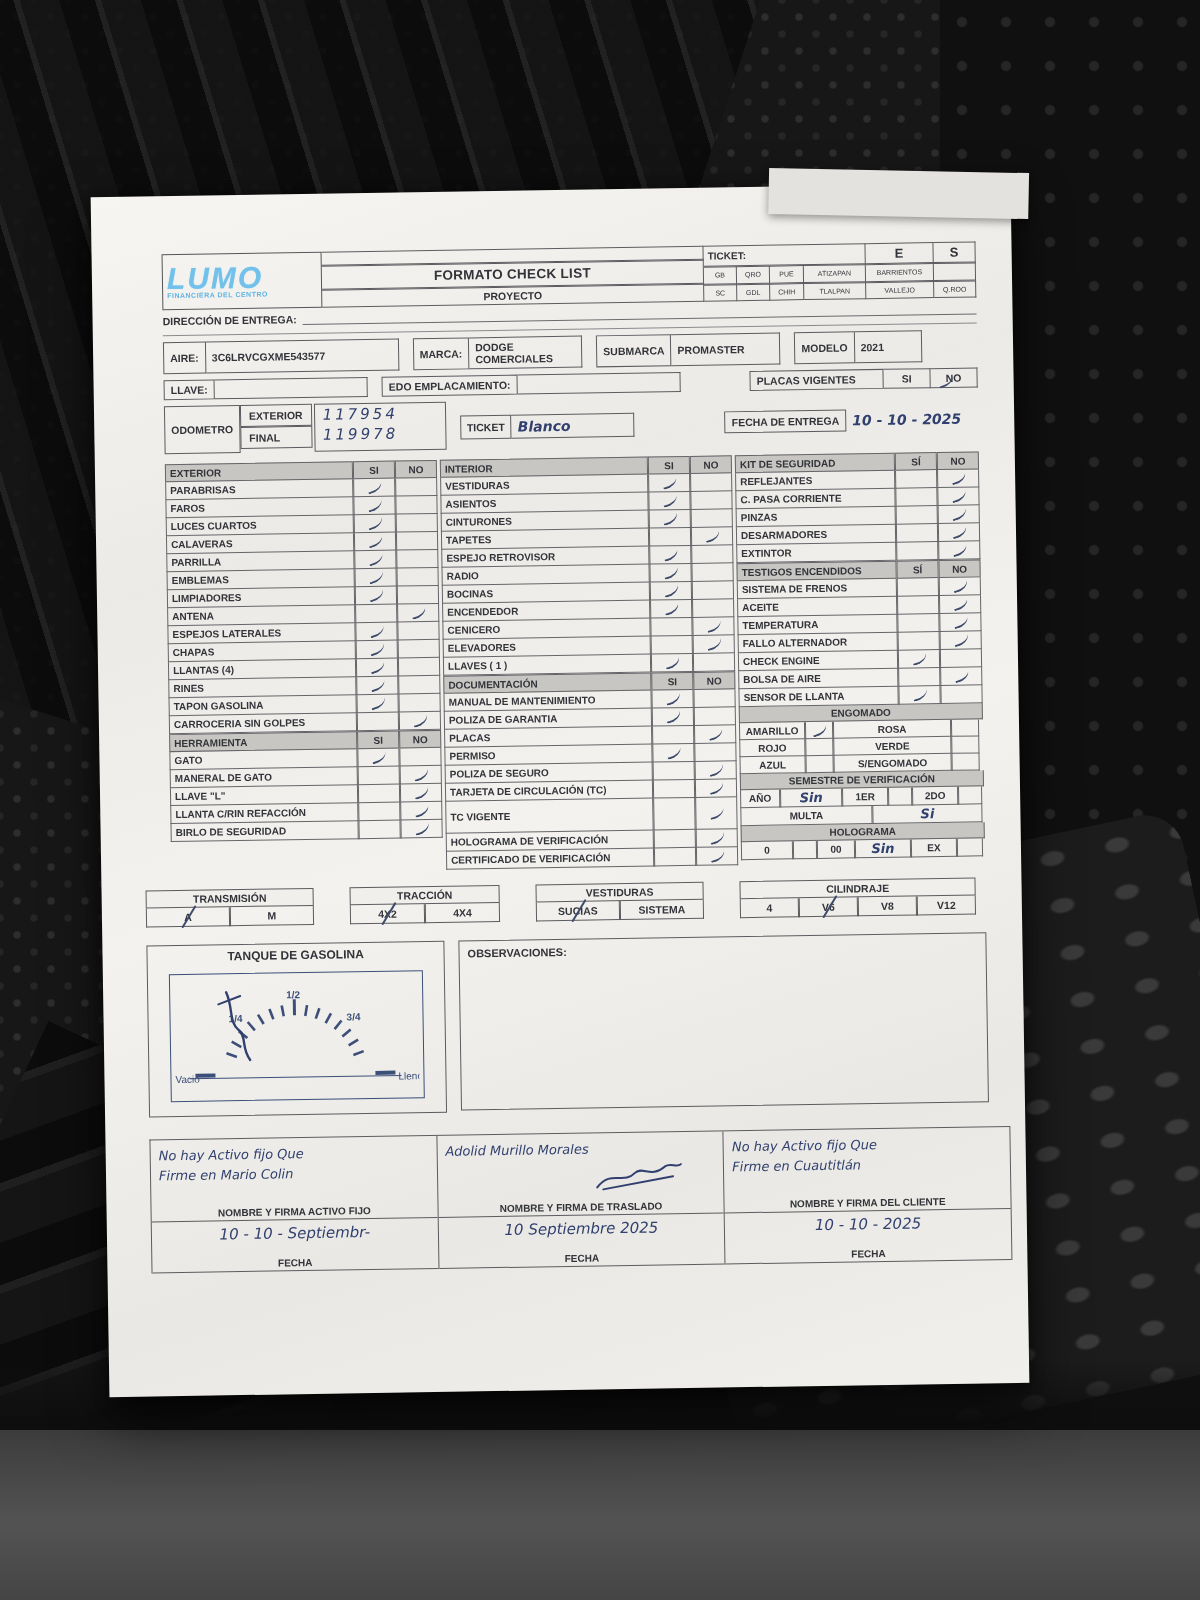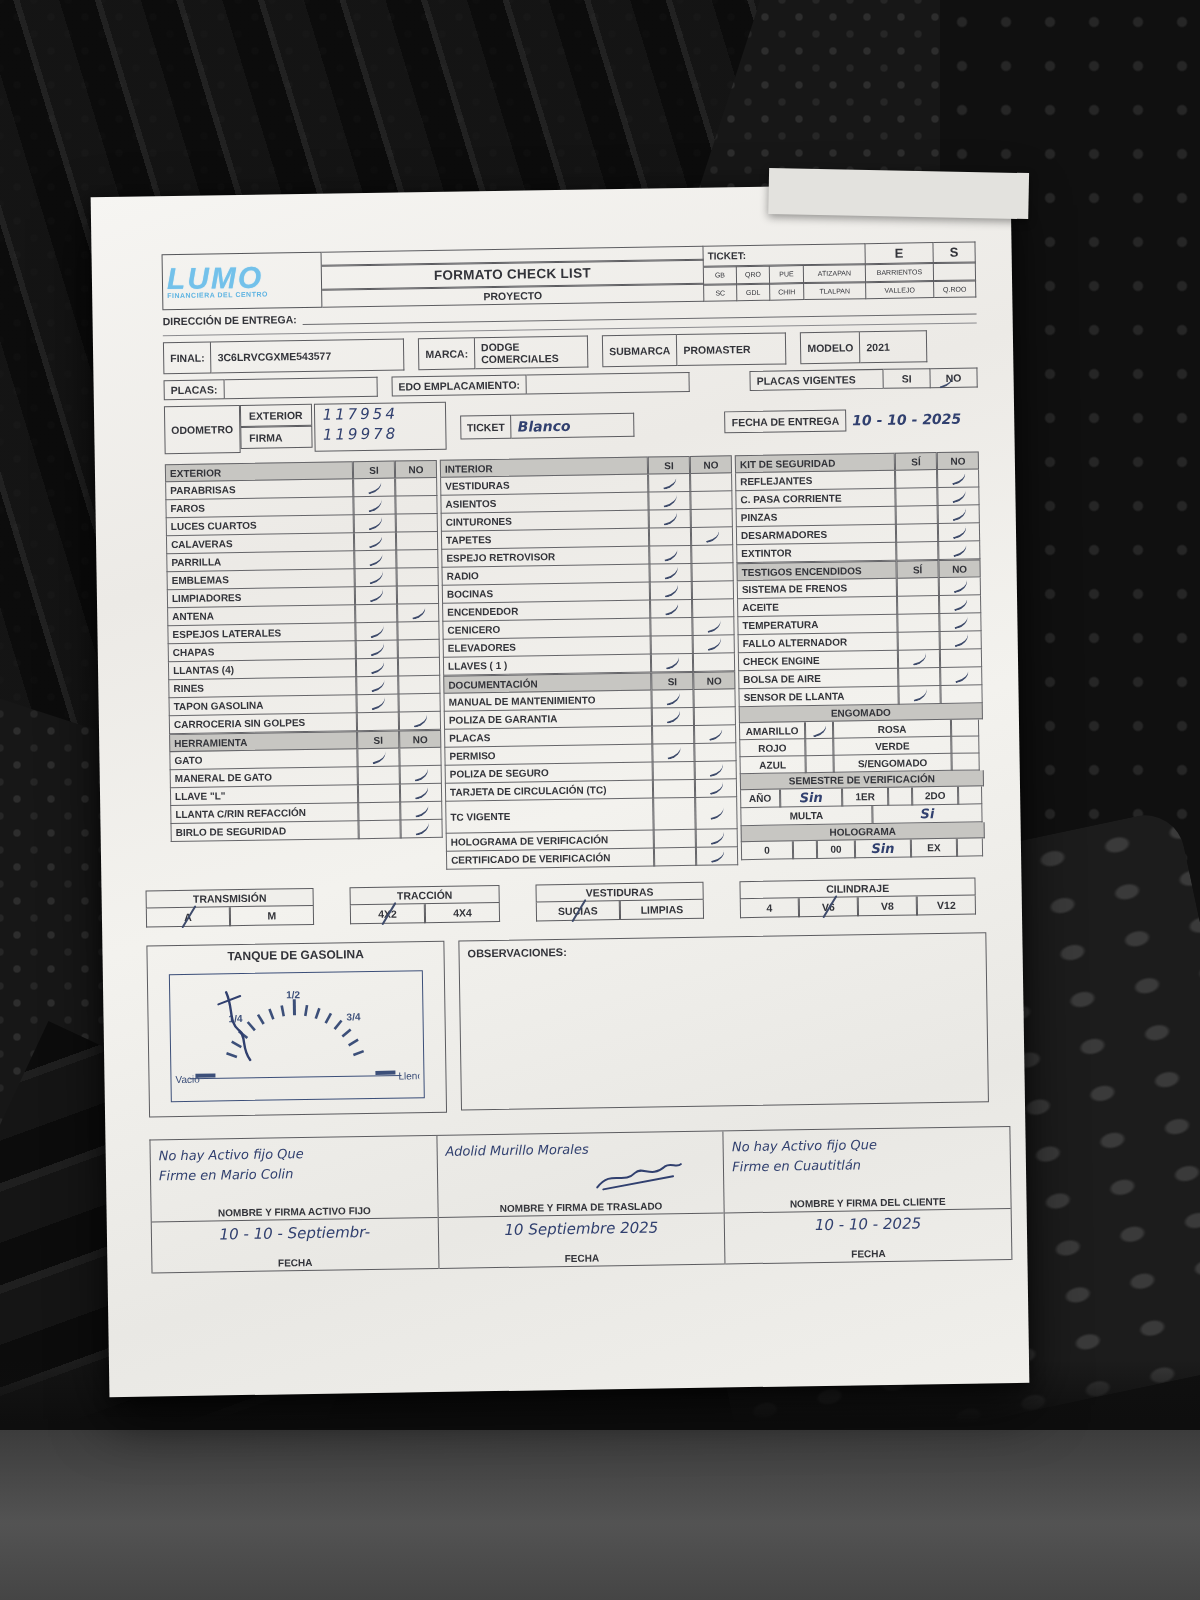--- a/index.html
+++ b/index.html
@@ -171,40 +171,40 @@
     </div>
 
     <div class="dir-row">
       <span>DIRECCIÓN DE ENTREGA:</span>
       <span class="dir-line"></span>
     </div>
     <div class="rule"></div>
 
     <div class="vrow">
       <div class="fieldbox">
-        <div class="fl">FINAL:</div>
+        <div class="fl">AIRE:</div>
         <div class="fv" style="width:180px">3C6LRVCGXME543577</div>
       </div>
       <div class="fieldbox">
         <div class="fl">MARCA:</div>
         <div class="fv" style="width:100px;line-height:1.15">DODGE COMERCIALES</div>
       </div>
       <div class="fieldbox">
         <div class="fl">SUBMARCA</div>
         <div class="fv" style="width:96px">PROMASTER</div>
       </div>
       <div class="fieldbox">
         <div class="fl">MODELO</div>
         <div class="fv" style="width:54px">2021</div>
       </div>
     </div>
 
     <div class="vrow">
       <div class="fieldbox">
-        <div class="fl">PLACAS:</div>
+        <div class="fl">LLAVE:</div>
         <div class="fv" style="width:140px"></div>
       </div>
       <div class="fieldbox">
         <div class="fl">EDO EMPLACAMIENTO:</div>
         <div class="fv" style="width:150px"></div>
       </div>
       <div class="fieldbox" style="margin-left:auto">
         <div class="fl" style="width:120px">PLACAS VIGENTES</div>
         <div class="fv sino-cell">SI</div>
         <div class="fv sino-cell">
@@ -213,21 +213,21 @@
         </div>
       </div>
     </div>
 
     <div class="vrow" style="align-items:flex-start">
       <div class="fieldbox">
         <div class="fl" style="height:40px">ODOMETRO</div>
         <div class="odo">
           <div class="odo-lbls">
             <div>EXTERIOR</div>
-            <div>FIRMA</div>
+            <div>FINAL</div>
           </div>
           <div class="odo-vals">
             <div class="hand">117954</div>
             <div class="hand">119978</div>
           </div>
         </div>
       </div>
       <div class="fieldbox" style="margin-top:14px">
         <div class="fl">TICKET</div>
         <div class="fv hand" style="width:110px;font-size:14px">Blanco</div>
@@ -714,21 +714,21 @@
         </div>
       </div>
       <div class="opt" style="width:168px">
         <div class="opt-title">VESTIDURAS</div>
         <div class="opt-choices">
           <div style="flex:1">
               <span>SUCIAS</span>
               <span class="slash"></span>
             </div>
           <div style="flex:1">
-              <span>LIMPIAS</span>
+              <span>SISTEMA</span>
             </div>
         </div>
       </div>
       <div class="opt" style="width:236px">
         <div class="opt-title">CILINDRAJE</div>
         <div class="opt-choices">
           <div style="flex:1">
               <span>4</span>
             </div>
           <div style="flex:1">

